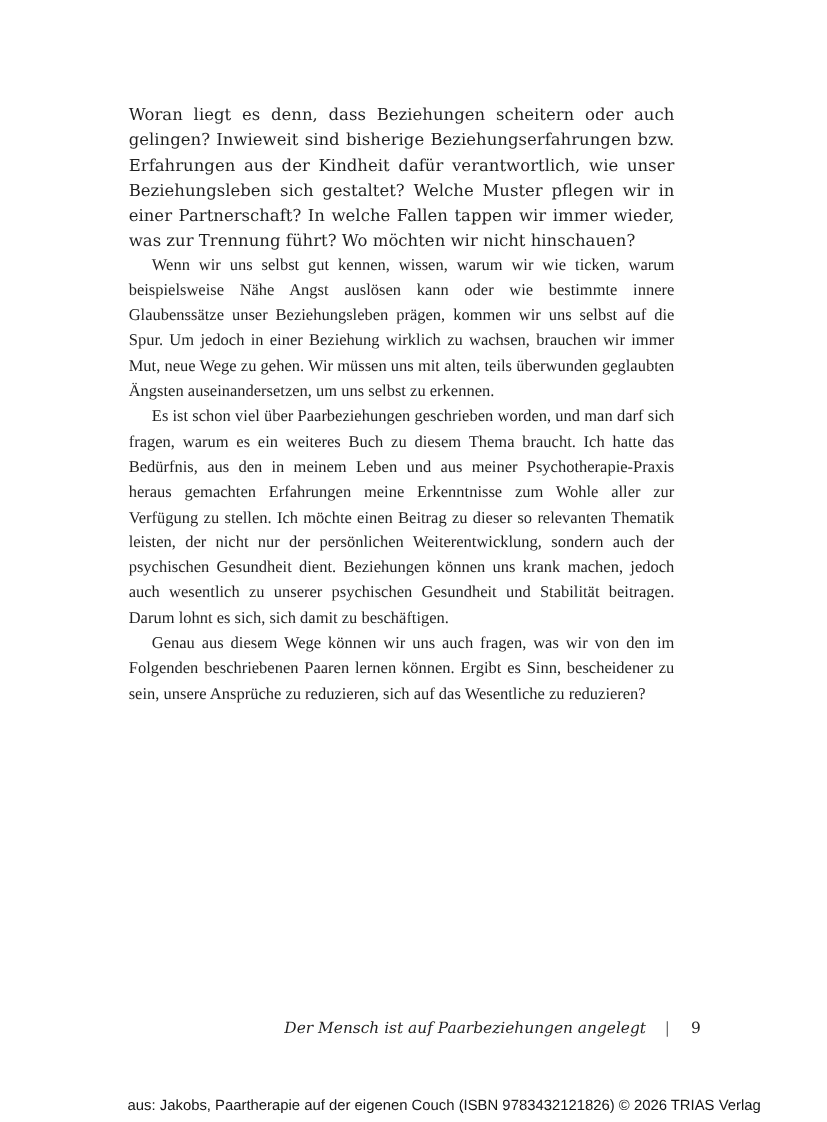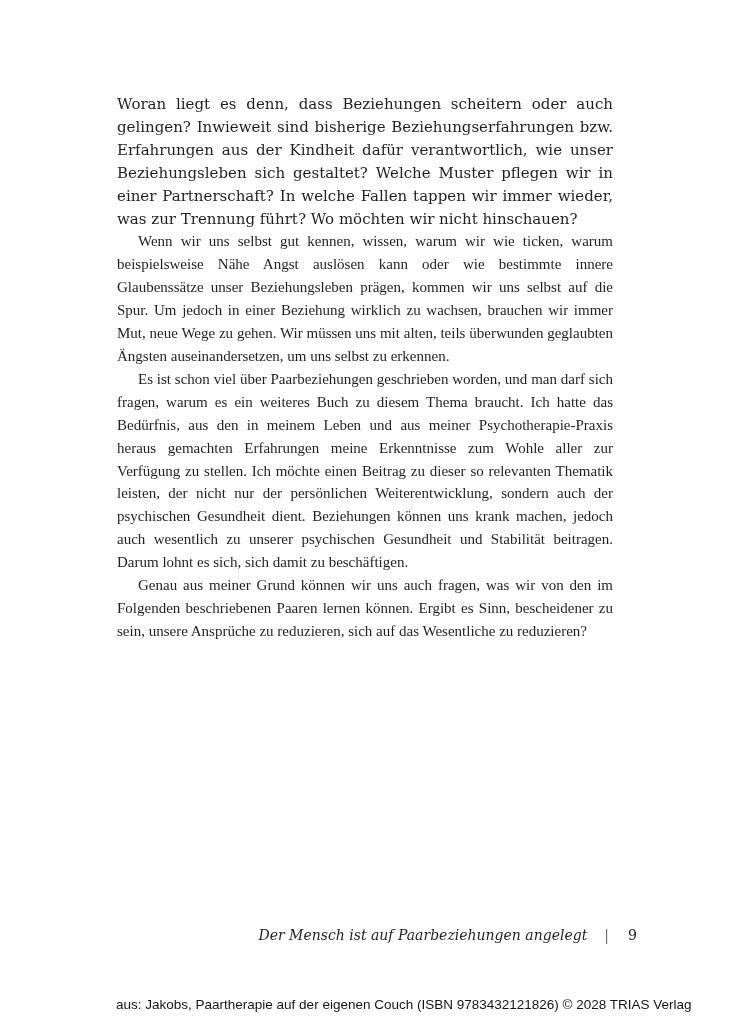--- a/index.html
+++ b/index.html
@@ -78,24 +78,24 @@
 </style>
 </head>
 <body>
 
 <div class="page">
 
   <div class="body-text">
       <p>Woran liegt es denn, dass Beziehungen scheitern oder auch gelingen? Inwieweit sind bisherige Beziehungserfahrungen bzw. Erfahrungen aus der Kindheit dafür verantwortlich, wie unser Beziehungsleben sich gestaltet? Welche Muster pflegen wir in einer Partnerschaft? In welche Fallen tappen wir immer wieder, was zur Trennung führt? Wo möchten wir nicht hinschauen?</p>
       <p>Wenn wir uns selbst gut kennen, wissen, warum wir wie ticken, warum beispielsweise Nähe Angst auslösen kann oder wie bestimmte innere Glaubenssätze unser Beziehungsleben prägen, kommen wir uns selbst auf die Spur. Um jedoch in einer Beziehung wirklich zu wachsen, brauchen wir immer Mut, neue Wege zu gehen. Wir müssen uns mit alten, teils überwunden geglaubten Ängsten auseinandersetzen, um uns selbst zu erkennen.</p>
       <p>Es ist schon viel über Paarbeziehungen geschrieben worden, und man darf sich fragen, warum es ein weiteres Buch zu diesem Thema braucht. Ich hatte das Bedürfnis, aus den in meinem Leben und aus meiner Psychotherapie-Praxis heraus gemachten Erfahrungen meine Erkenntnisse zum Wohle aller zur Verfügung zu stellen. Ich möchte einen Beitrag zu dieser so relevanten Thematik leisten, der nicht nur der persönlichen Weiterentwicklung, sondern auch der psychischen Gesundheit dient. Beziehungen können uns krank machen, jedoch auch wesentlich zu unserer psychischen Gesundheit und Stabilität beitragen. Darum lohnt es sich, sich damit zu beschäftigen.</p>
-      <p>Genau aus meiner Grund können wir uns auch fragen, was wir von den im Folgenden beschriebenen Paaren lernen können. Ergibt es Sinn, bescheidener zu sein, unsere Ansprüche zu reduzieren, sich auf das Wesentliche zu reduzieren?</p>
+      <p>Genau aus diesem Wege können wir uns auch fragen, was wir von den im Folgenden beschriebenen Paaren lernen können. Ergibt es Sinn, bescheidener zu sein, unsere Ansprüche zu reduzieren, sich auf das Wesentliche zu reduzieren?</p>
     </div>
 
   <div class="running-footer">
     <span class="chapter-title">Der Mensch ist auf Paarbeziehungen angelegt</span>
     <span class="separator">|</span>
     <span class="page-number">9</span>
   </div>
 
-  <div class="credit-line">aus: Jakobs, Paartherapie auf der eigenen Couch (ISBN 9783432121826) © 2028 TRIAS Verlag</div>
+  <div class="credit-line">aus: Jakobs, Paartherapie auf der eigenen Couch (ISBN 9783432121826) © 2026 TRIAS Verlag</div>
 
 </div>
 
 </body></html>

